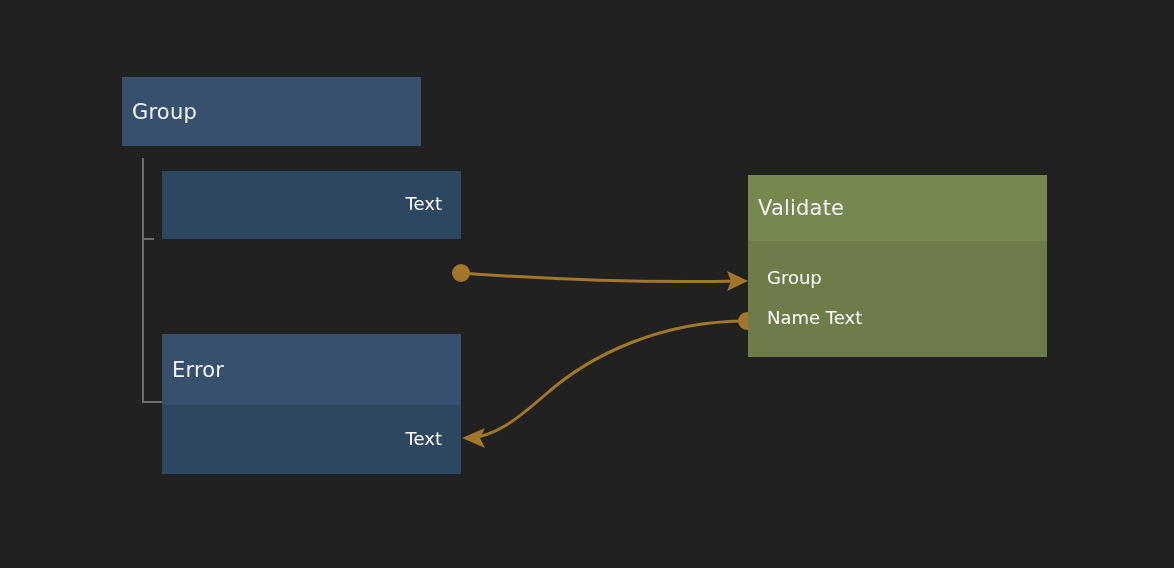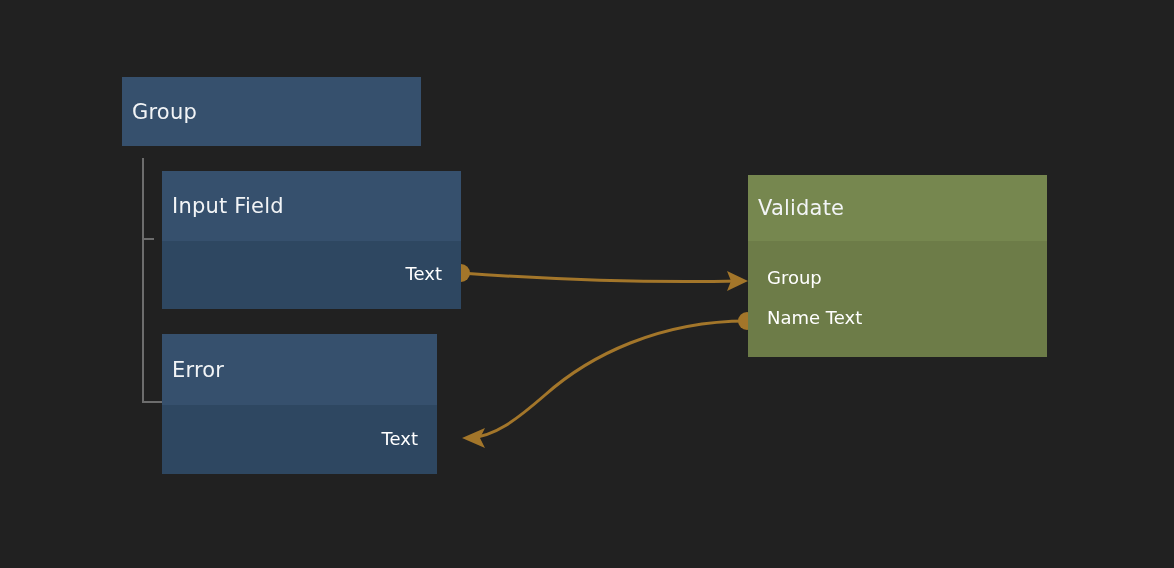--- a/index.html
+++ b/index.html
@@ -101,31 +101,28 @@
   <div class="bracket-tick" style="left:142px; top:238px; width:12px;"></div>
   <div class="bracket-tick" style="left:142px; top:401px; width:20px;"></div>
 
   <div class="node node-blue" style="left:122px; top:77px; width:299px; height:69px;">
     <div class="node-header" style="height:69px;">
       <span>Group</span>
     </div>
   </div>
 
   <div class="node node-blue" style="left:162px; top:171px; width:299px; height:138px;">
-    <div class="node-header" style="height:70px;">
-      <span>Input Field</span>
-    </div>
     <div class="node-body" style="height:68px;">
       <div class="port-row out" style="top:22px;">
         <span>Text</span>
       </div>
     </div>
   </div>
 
-  <div class="node node-blue" style="left:162px; top:334px; width:275px; height:140px;">
+  <div class="node node-blue" style="left:162px; top:334px; width:299px; height:140px;">
     <div class="node-header" style="height:71px;">
       <span>Error</span>
     </div>
     <div class="node-body" style="height:69px;">
       <div class="port-row out" style="top:23px;">
         <span>Text</span>
       </div>
     </div>
   </div>
 

